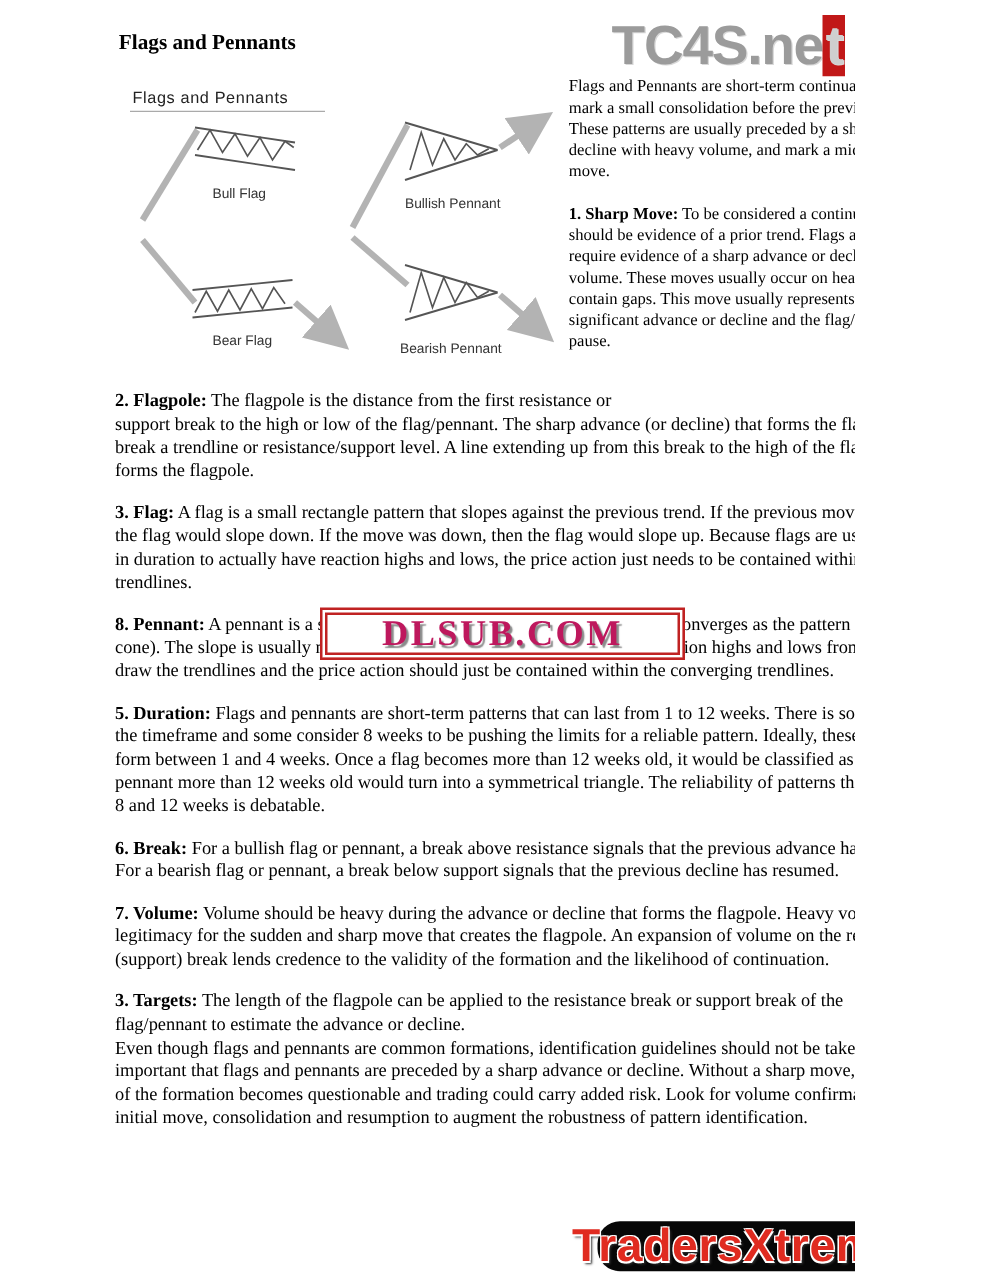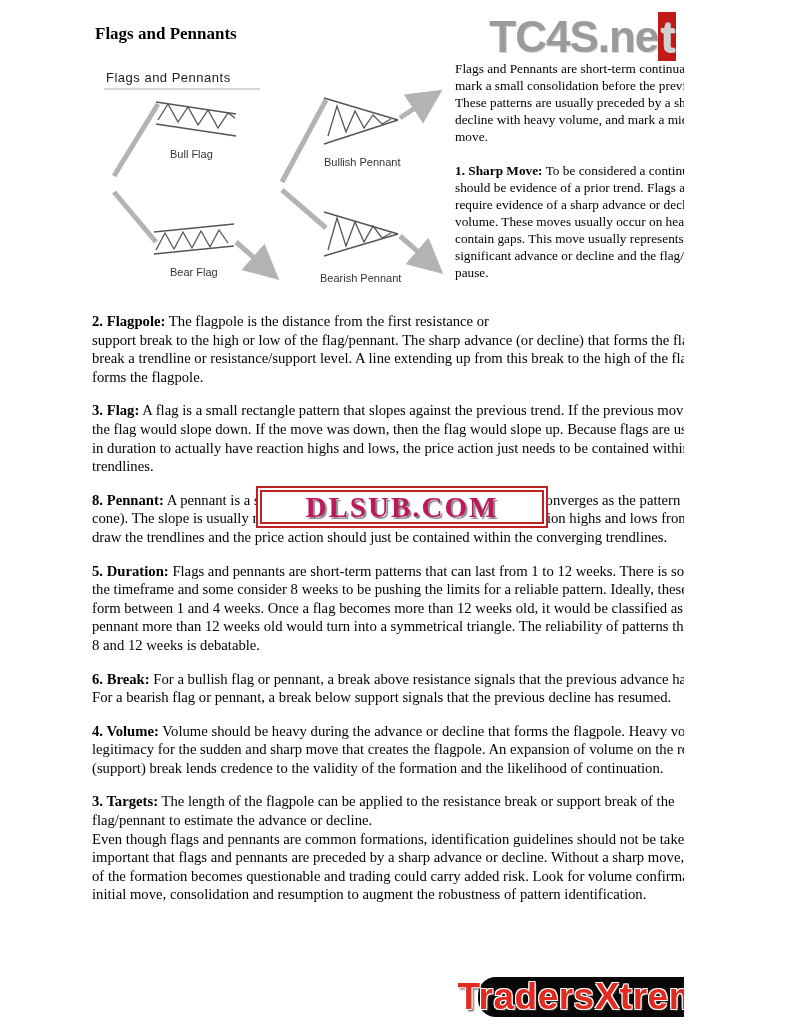--- a/index.html
+++ b/index.html
@@ -108,21 +108,21 @@
     <p><span class="sec-label">1. Sharp Move:</span> <span class="sec-text">To be considered a continuation pattern, there should be evidence of a prior trend. Flags and pennants require evidence of a sharp advance or decline on heavy volume. These moves usually occur on heavy volume and can contain gaps. This move usually represents the first leg of a significant advance or decline and the flag/pennant is merely a pause.</span></p>
   </div>
 
   <div class="body-text">
     <p><span class="sec-label">2. Flagpole:</span> <span class="sec-text">The flagpole is the distance from the first resistance or
 support break to the high or low of the flag/pennant. The sharp advance (or decline) that forms the flagpole should break a trendline or resistance/support level. A line extending up from this break to the high of the flag/pennant forms the flagpole.</span></p>
     <p><span class="sec-label">3. Flag:</span> <span class="sec-text">A flag is a small rectangle pattern that slopes against the previous trend. If the previous move was up, then the flag would slope down. If the move was down, then the flag would slope up. Because flags are usually too short in duration to actually have reaction highs and lows, the price action just needs to be contained within two parallel trendlines.</span></p>
     <p><span class="sec-label">8. Pennant:</span> <span class="sec-text">A pennant is a small symmetrical triangle that begins wide and converges as the pattern matures (like a cone). The slope is usually neutral. Sometimes there will not be specific reaction highs and lows from which to draw the trendlines and the price action should just be contained within the converging trendlines.</span></p>
     <p><span class="sec-label">5. Duration:</span> <span class="sec-text">Flags and pennants are short-term patterns that can last from 1 to 12 weeks. There is some debate on the timeframe and some consider 8 weeks to be pushing the limits for a reliable pattern. Ideally, these patterns will form between 1 and 4 weeks. Once a flag becomes more than 12 weeks old, it would be classified as a rectangle. A pennant more than 12 weeks old would turn into a symmetrical triangle. The reliability of patterns that fall between 8 and 12 weeks is debatable.</span></p>
     <p><span class="sec-label">6. Break:</span> <span class="sec-text">For a bullish flag or pennant, a break above resistance signals that the previous advance has resumed. For a bearish flag or pennant, a break below support signals that the previous decline has resumed.</span></p>
-    <p><span class="sec-label">4. Volume:</span> <span class="sec-text">Volume should be heavy during the advance or decline that forms the flagpole. Heavy volume provides legitimacy for the sudden and sharp move that creates the flagpole. An expansion of volume on the resistance (support) break lends credence to the validity of the formation and the likelihood of continuation.</span></p>
+    <p><span class="sec-label">7. Volume:</span> <span class="sec-text">Volume should be heavy during the advance or decline that forms the flagpole. Heavy volume provides legitimacy for the sudden and sharp move that creates the flagpole. An expansion of volume on the resistance (support) break lends credence to the validity of the formation and the likelihood of continuation.</span></p>
     <p><span class="sec-label">3. Targets:</span> <span class="sec-text">The length of the flagpole can be applied to the resistance break or support break of the
 flag/pennant to estimate the advance or decline.</span><span class="sec-text closing">Even though flags and pennants are common formations, identification guidelines should not be taken lightly. It is important that flags and pennants are preceded by a sharp advance or decline. Without a sharp move, the reliability of the formation becomes questionable and trading could carry added risk. Look for volume confirmation on the initial move, consolidation and resumption to augment the robustness of pattern identification.</span></p>
   </div>
 
   <div class="watermark">
     <span>DLSUB.COM</span>
   </div>
 
   <div class="footer-banner">
     <span>TradersXtreme.com</span>

